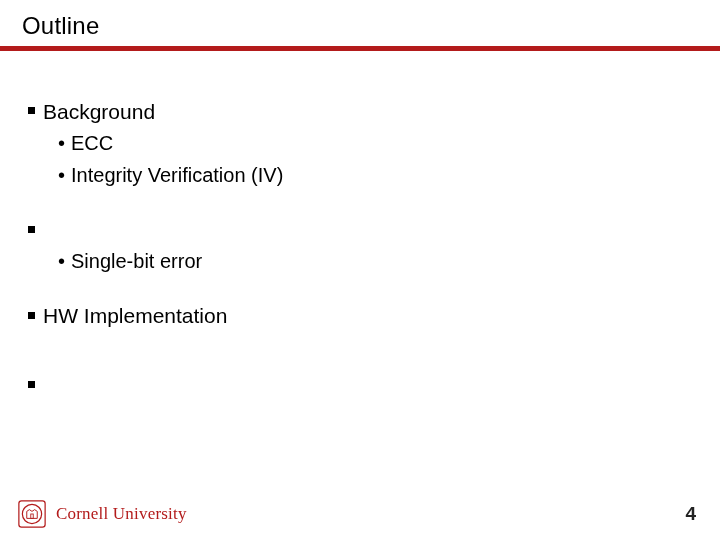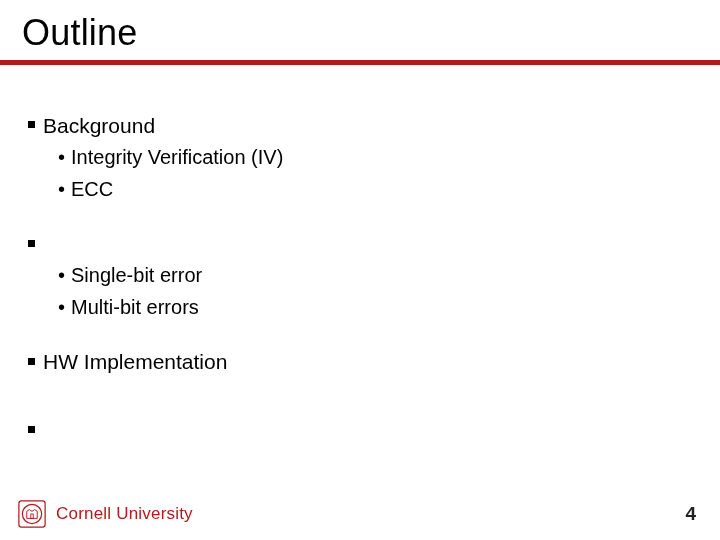--- a/index.html
+++ b/index.html
@@ -13,21 +13,21 @@
     position: relative;
     overflow: hidden;
   }
   .slide {
     width: 720px;
     height: 540px;
     position: relative;
     box-sizing: border-box;
   }
   .title {
-    font-size: 36px;
+    font-size: 24px;
     font-weight: 400;
     padding: 12px 0 4px 22px;
     letter-spacing: 0.2px;
   }
   .rule {
     height: 4.5px;
     background: #b31b1b;
     width: 100%;
     margin-top: 2px;
   }
@@ -79,21 +79,21 @@
     display: flex;
     align-items: center;
     gap: 10px;
   }
   .seal {
     width: 28px;
     height: 28px;
   }
   .seal svg { display:block; }
   .univ {
-    font-family: Liberation Sans, sans-serif;
+    font-family: Liberation Serif, serif;
     font-size: 17px;
     color: #b31b1b;
     letter-spacing: 0.2px;
   }
   .pagenum {
     font-size: 19px;
     font-weight: 700;
     color: #222;
     padding-right: 2px;
   }
@@ -104,30 +104,29 @@
 <div class="slide">
 
   <div class="title">Outline</div>
   <div class="rule"></div>
 
   <div class="body">
 
     <div class="L1">
       <span class="sq"></span><span>Background</span>
     </div>
+    <div class="sub"><span class="dot">•</span><span>ECC</span></div>
     <div class="sub"><span class="dot">•</span><span>Integrity Verification (IV)</span></div>
-    <div class="sub"><span class="dot">•</span><span>ECC</span></div>
 
     <div class="gap"></div>
 
     <div class="L1">
       <span class="sq"></span>
     </div>
     <div class="sub"><span class="dot">•</span><span>Single-bit error</span></div>
-    <div class="sub"><span class="dot">•</span><span>Multi-bit errors</span></div>
 
     <div class="gap"></div>
 
     <div class="L1">
       <span class="sq"></span><span>HW Implementation</span>
     </div>
 
     <div class="biggap"></div>
 
     <div class="L1">

